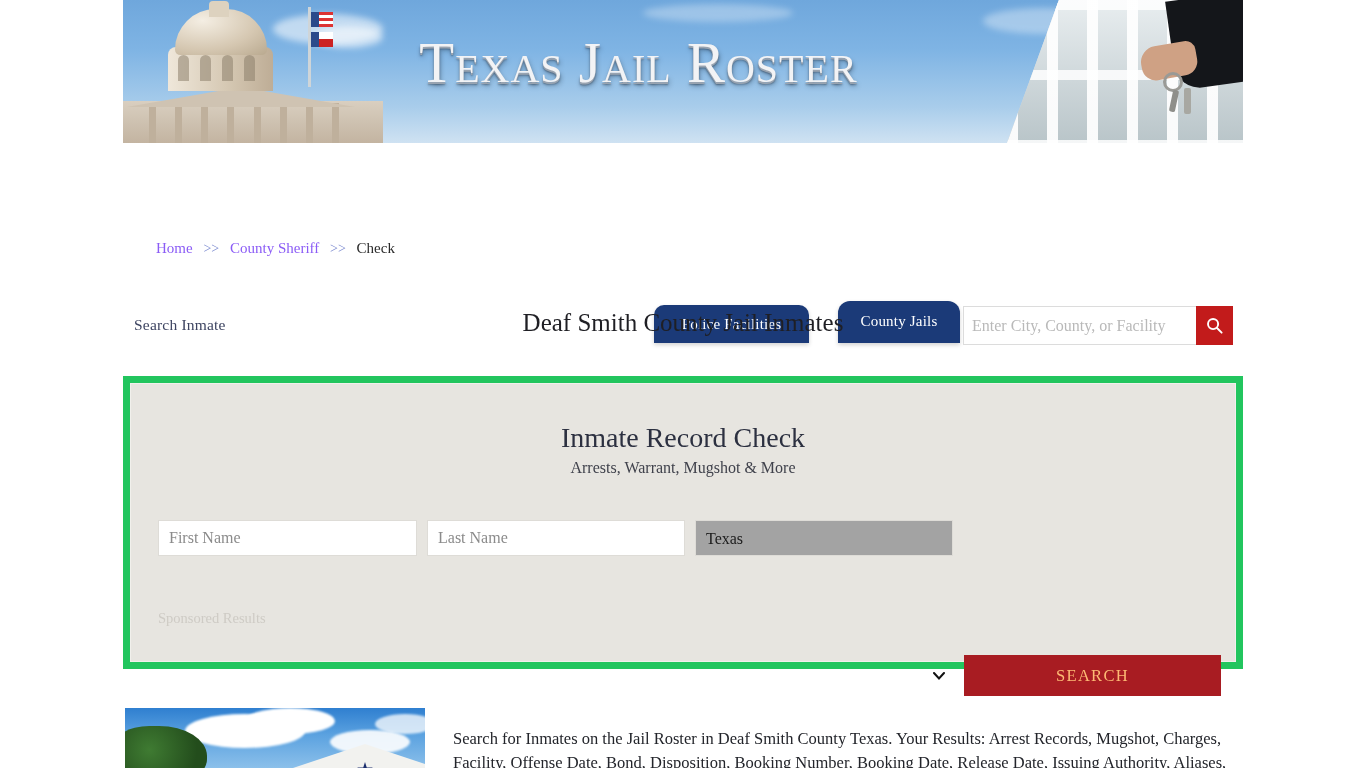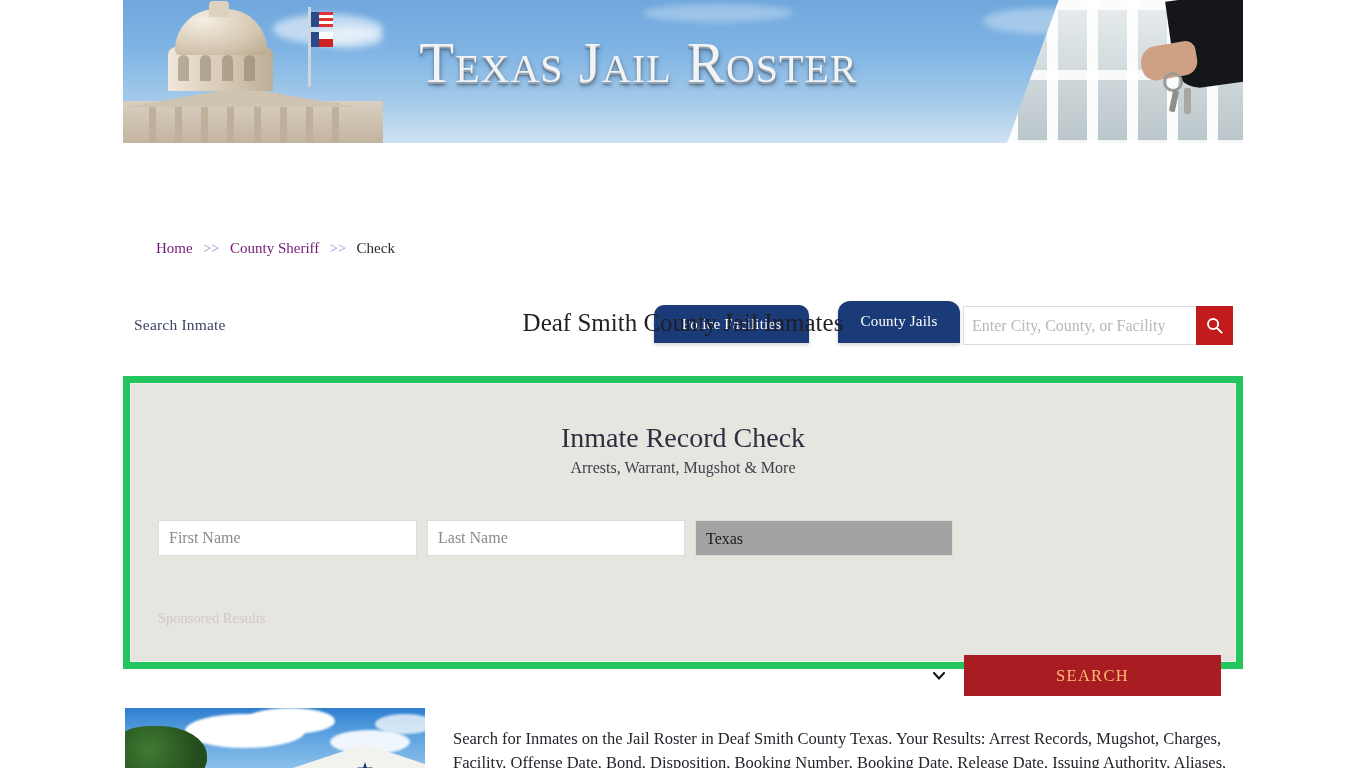--- a/index.html
+++ b/index.html
@@ -128,21 +128,21 @@
     position:absolute; left:1196px; top:163px; width:37px; height:39px;
     background:#c21b1b; border:none; cursor:pointer;
     display:flex; align-items:center; justify-content:center;
   }
 
   
   .crumb {
     position:absolute; left:156px; top:240px;
     font-size:15px; color:#4f61c4; white-space:nowrap;
   }
-  .crumb a { color:#701a75; text-decoration:none; }
+  .crumb a { color:#8b5cf6; text-decoration:none; }
   .crumb .sep { color:#7d8bd0; margin:0 7px; font-size:14px; }
   .crumb .cur { color:#2a2a2a; }
 
   
   .page-title {
     position:absolute; left:0; top:292px; width:1366px; text-align:center;
     font-size:25px; color:#1f1f24; font-weight:400;
   }
 
   

